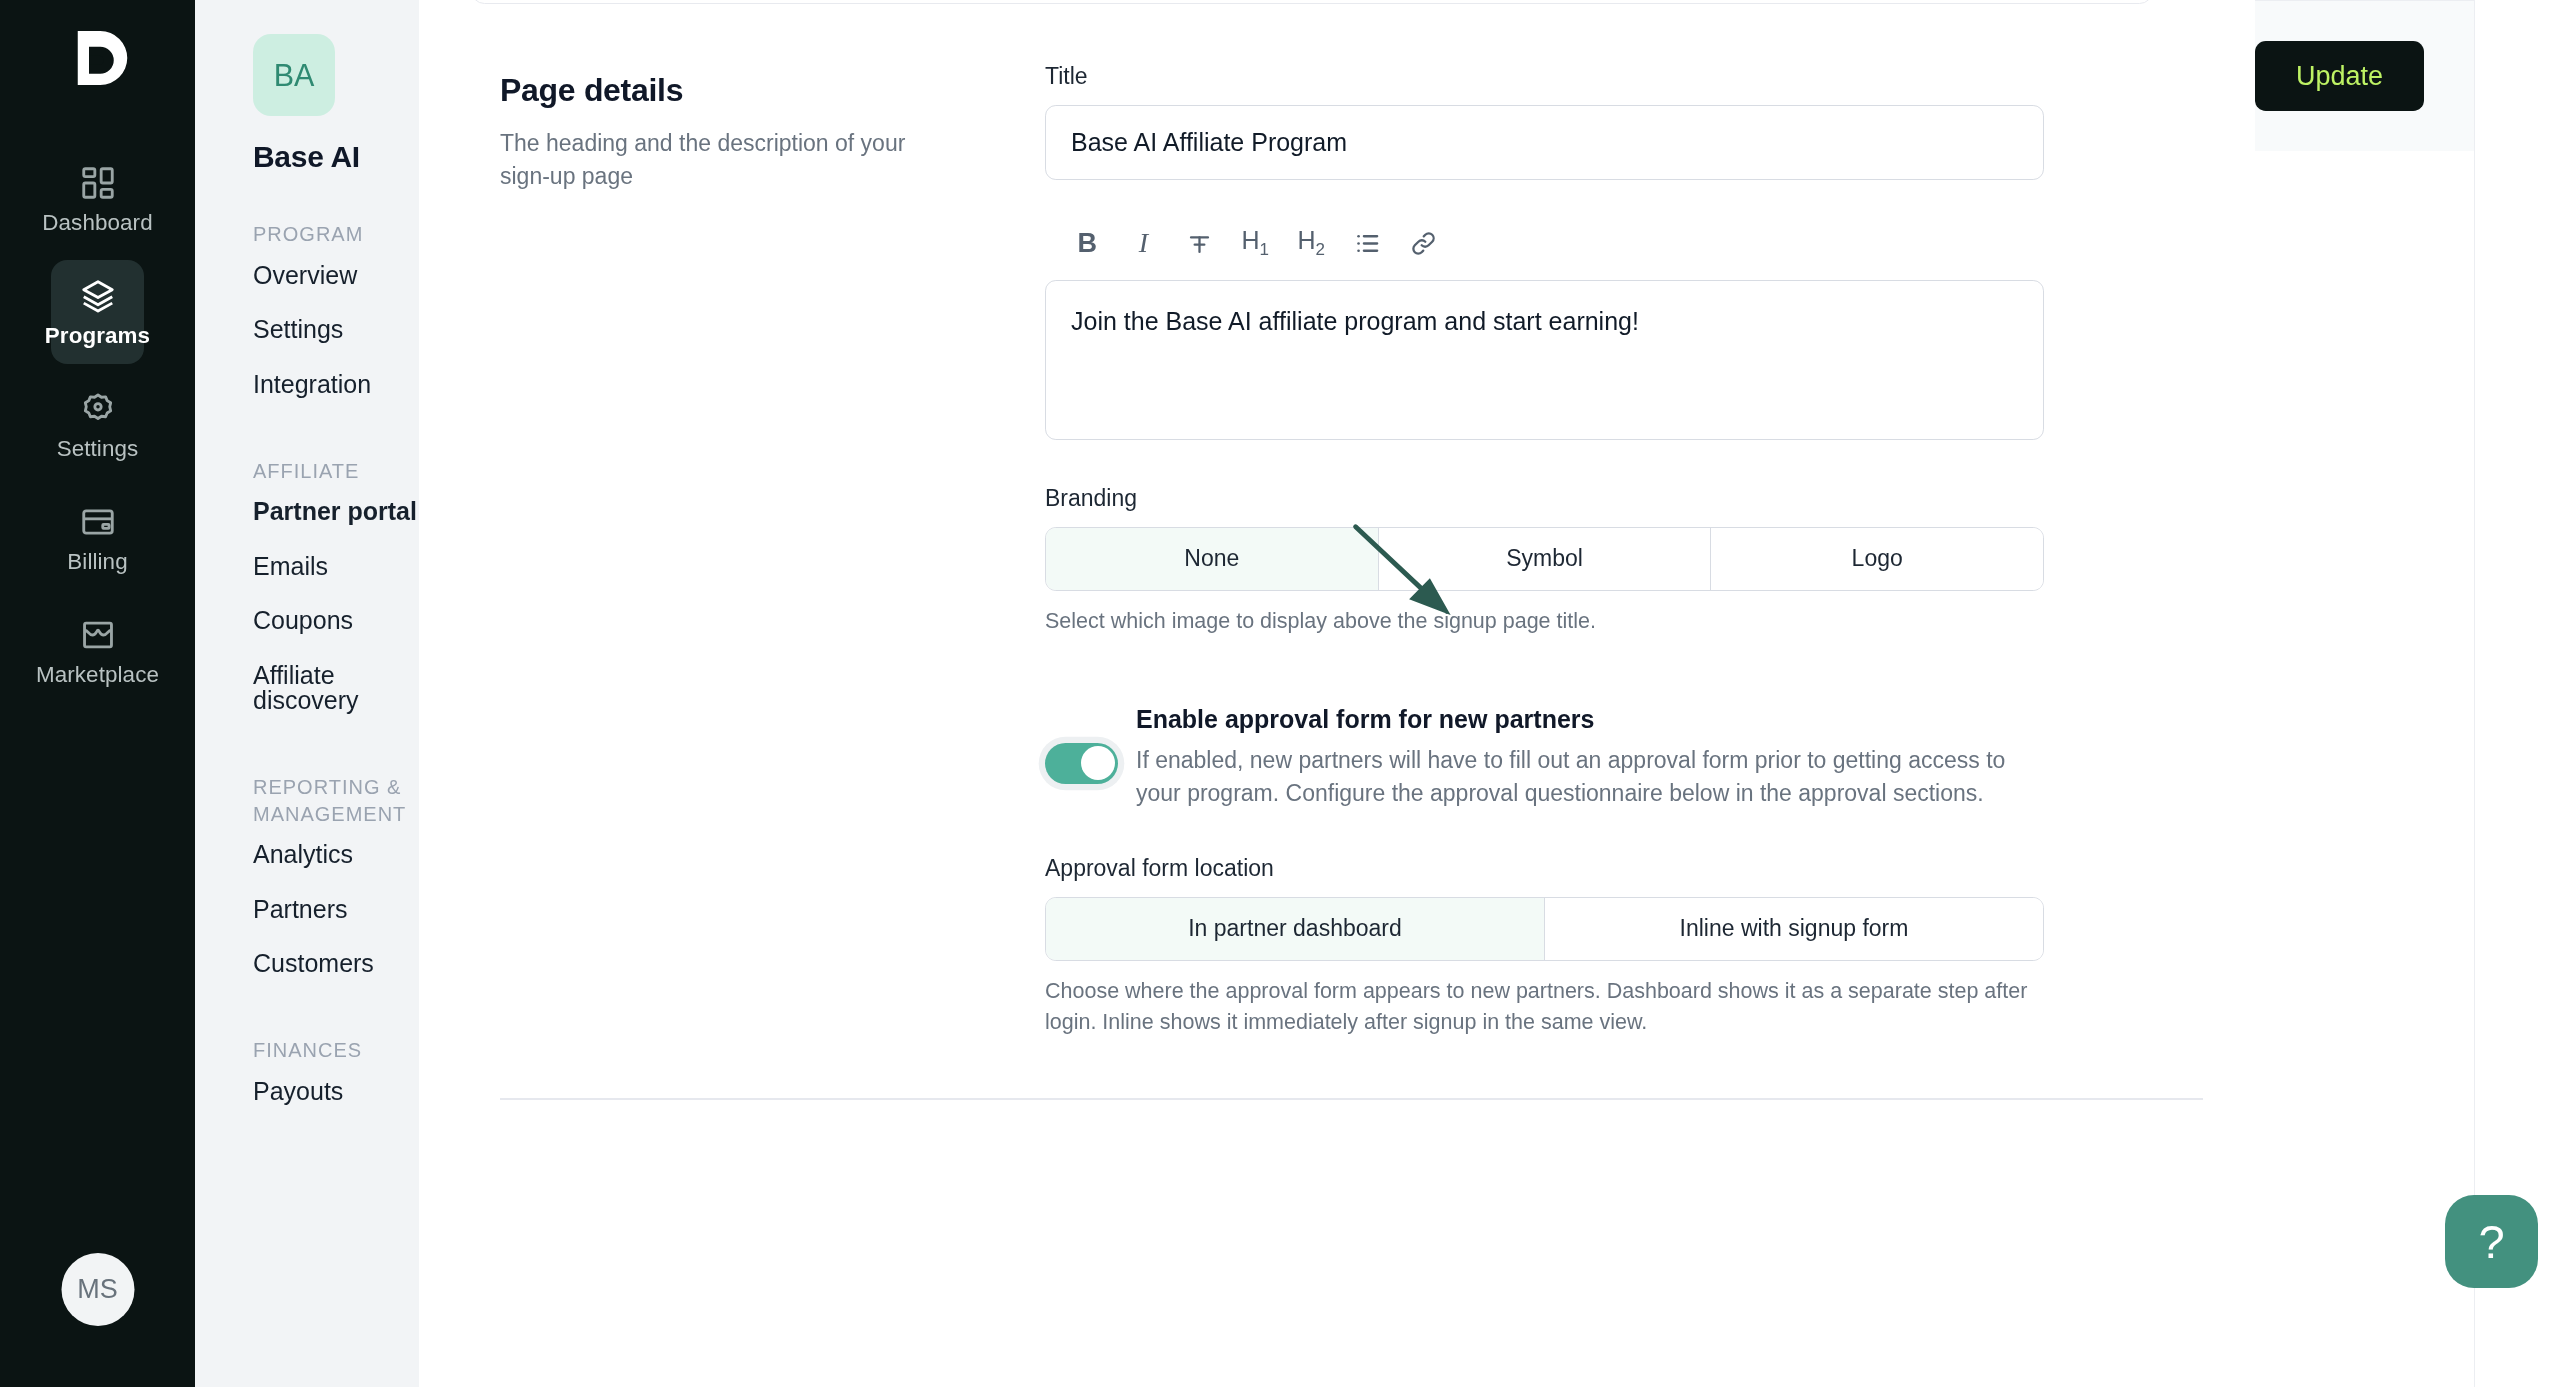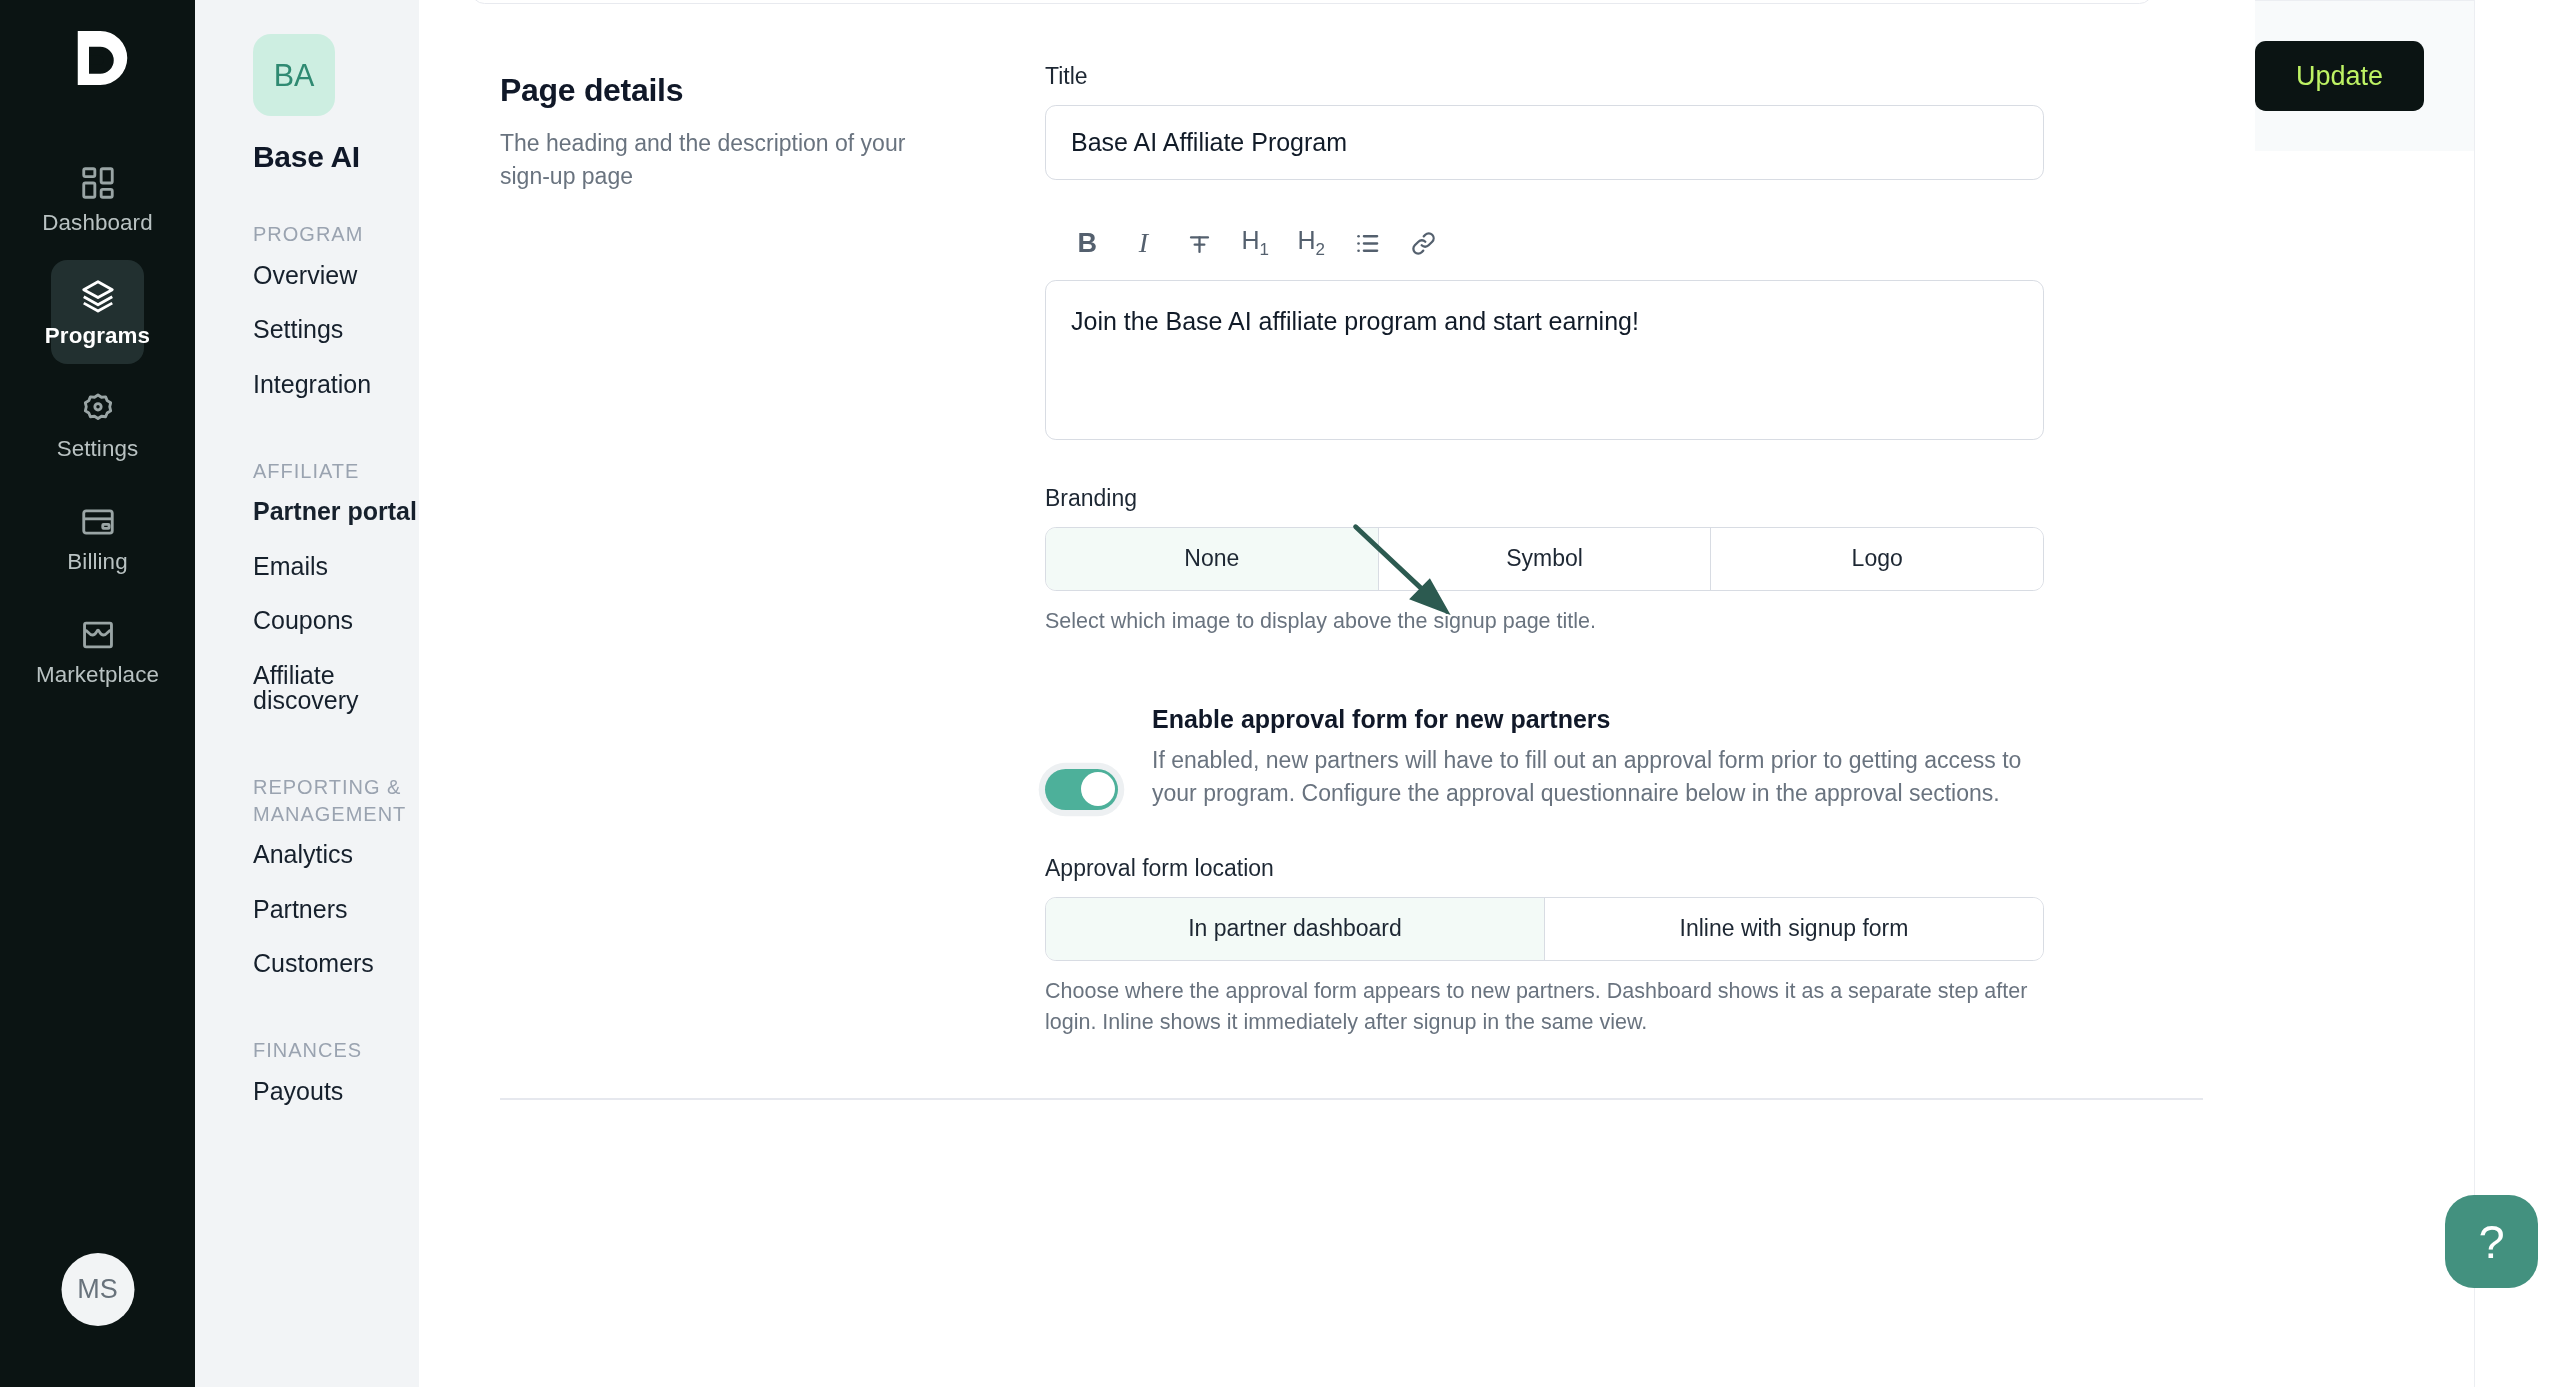--- a/index.html
+++ b/index.html
@@ -117,21 +117,21 @@
   }
   .seg-item {
     flex: 1; display: flex; align-items: center; justify-content: center;
     font-size: 23px; color: #1d2733; cursor: pointer; background: #ffffff;
     border-right: 0.9px solid #d8dce3;
   }
   .seg-item:last-child { border-right: none; }
   .seg-item.active { background: #f3faf7; font-weight: 500; }
   .helper { margin-top: 15.2px; font-size: 21.5px; color: #69737f; line-height: 1.42; }
 
-  .toggle-row { display: flex; align-items: flex-end; margin-top: 68px; gap: 34px; }
+  .toggle-row { display: flex; align-items: flex-start; margin-top: 68px; gap: 18px; }
   .switch {
     flex: 0 0 auto; width: 73px; height: 41px; border-radius: 27px;
     background: #4db09a; position: relative; cursor: pointer;
     box-shadow: 0 0 0 6.3px #edf0f2; margin-top: 38px;
   }
   .switch .knob {
     position: absolute; top: 3.6px; left: 36px; width: 34px; height: 34px;
     border-radius: 50%; background: #ffffff;
   }
   .toggle-copy { flex: 1; }

